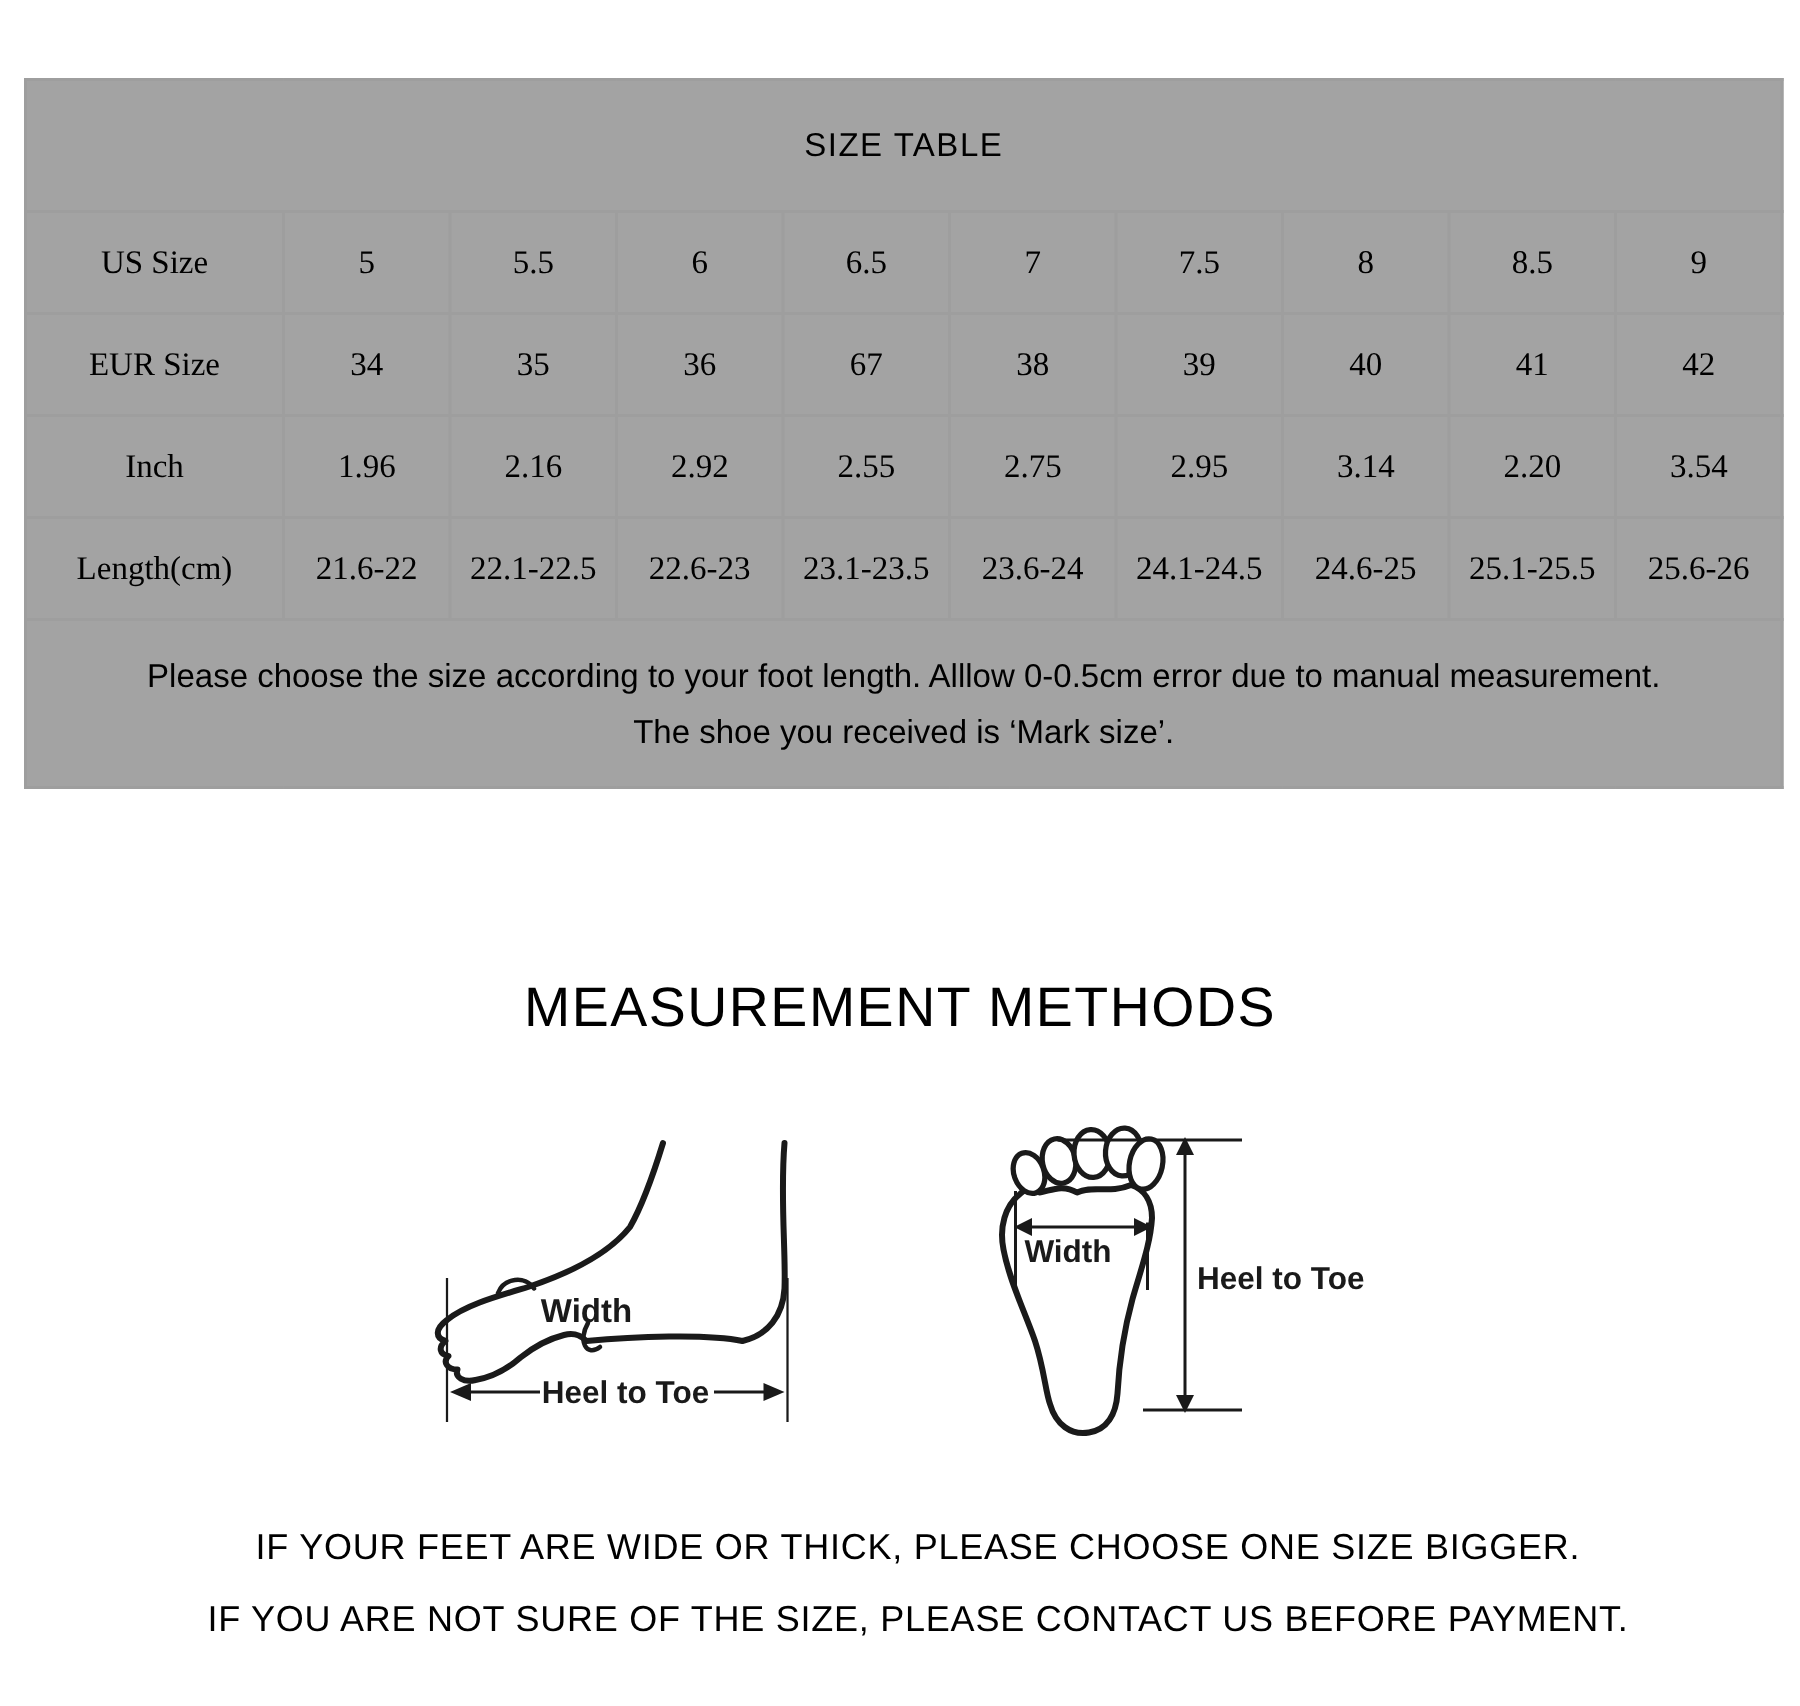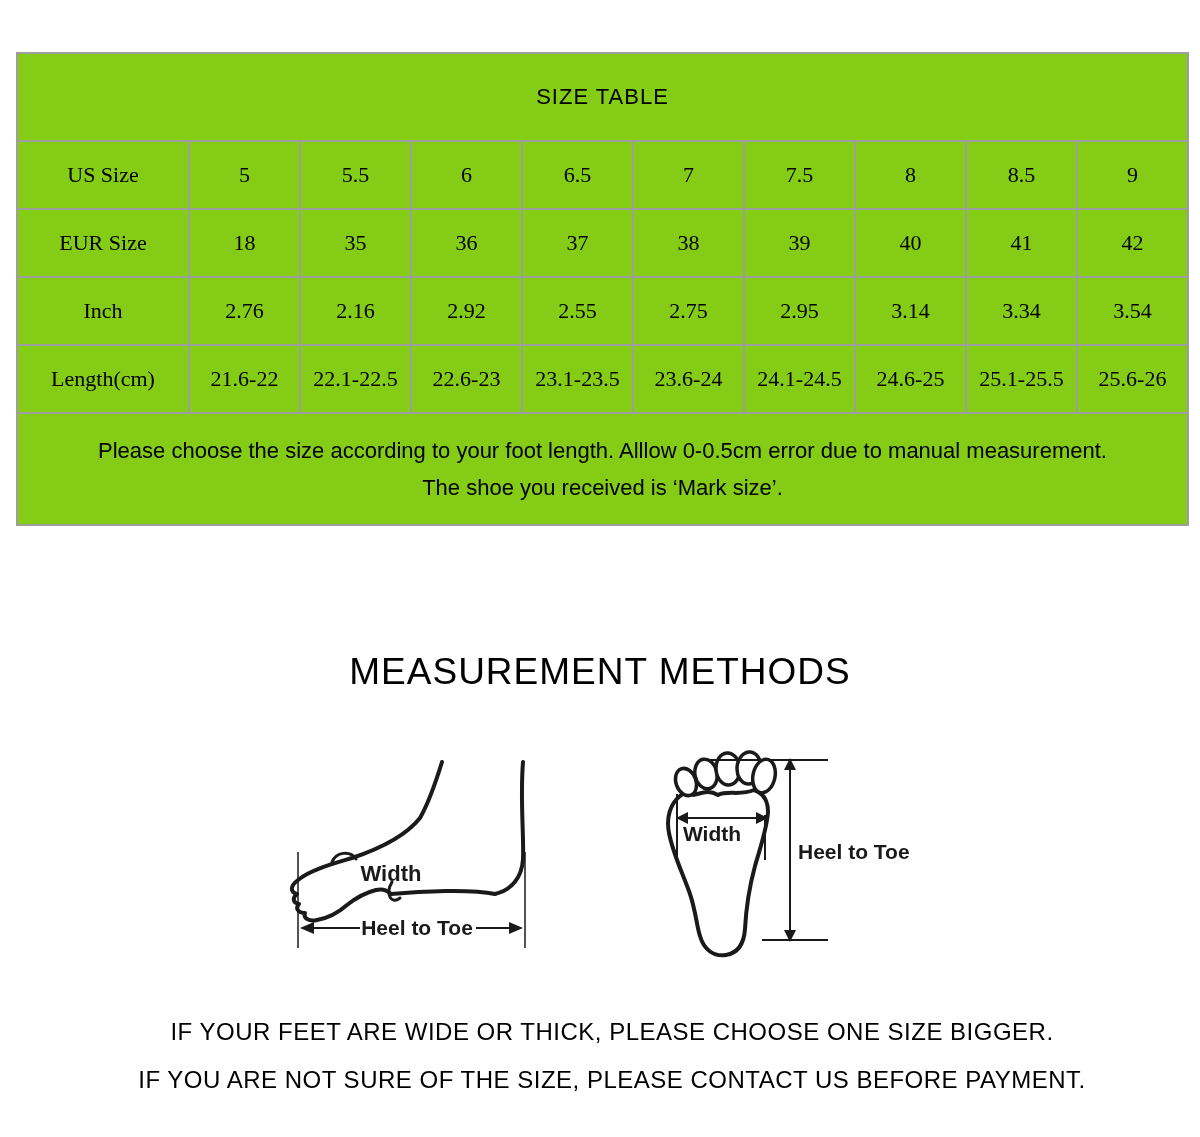--- a/index.html
+++ b/index.html
@@ -10,21 +10,21 @@
     color: #000000;
     position: relative;
     overflow: hidden;
   }
 
   
   table.size-table {
     position: absolute; left: 16px; top: 52px;
     width: 1171px;
     border-collapse: collapse; table-layout: fixed;
-    background: #84cc16;
+    background: #a3a3a3;
   }
   table.size-table td {
     border: 2px solid #9e9e9e;
     text-align: center; vertical-align: middle;
     font-size: 22px; padding: 0;
     white-space: nowrap; overflow: hidden;
   }
   td.title-cell  { height: 86px;  font-size: 33px; letter-spacing: 1px; }
   tr.data-row td { height: 66px; font-family: Liberation Serif, serif; }
   td.note-cell   { height: 110px; font-size: 23px; line-height: 37px; }
@@ -74,41 +74,41 @@
         <td>6.5</td>
         <td>7</td>
         <td>7.5</td>
         <td>8</td>
         <td>8.5</td>
         <td>9</td>
       </tr>
 
       <tr class="data-row">
         <td>EUR Size</td>
-        <td>18</td>
+        <td>34</td>
         <td>35</td>
         <td>36</td>
-        <td>37</td>
+        <td>67</td>
         <td>38</td>
         <td>39</td>
         <td>40</td>
         <td>41</td>
         <td>42</td>
       </tr>
 
       <tr class="data-row">
         <td>Inch</td>
-        <td>2.76</td>
+        <td>1.96</td>
         <td>2.16</td>
         <td>2.92</td>
         <td>2.55</td>
         <td>2.75</td>
         <td>2.95</td>
         <td>3.14</td>
-        <td>3.34</td>
+        <td>2.20</td>
         <td>3.54</td>
       </tr>
 
       <tr class="data-row">
         <td>Length(cm)</td>
         <td>21.6-22</td>
         <td>22.1-22.5</td>
         <td>22.6-23</td>
         <td>23.1-23.5</td>
         <td>23.6-24</td>

